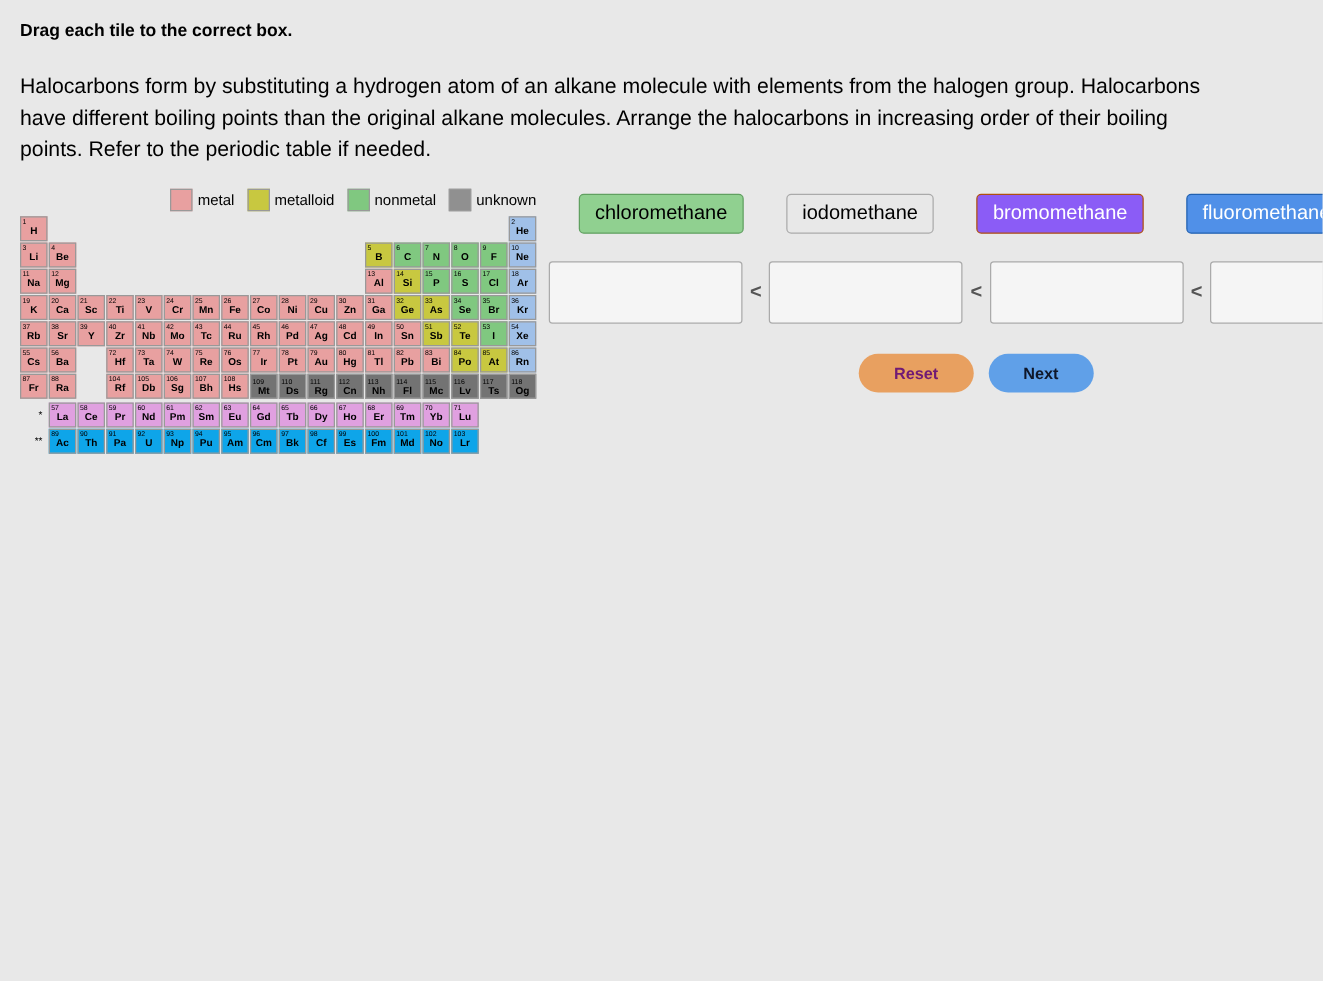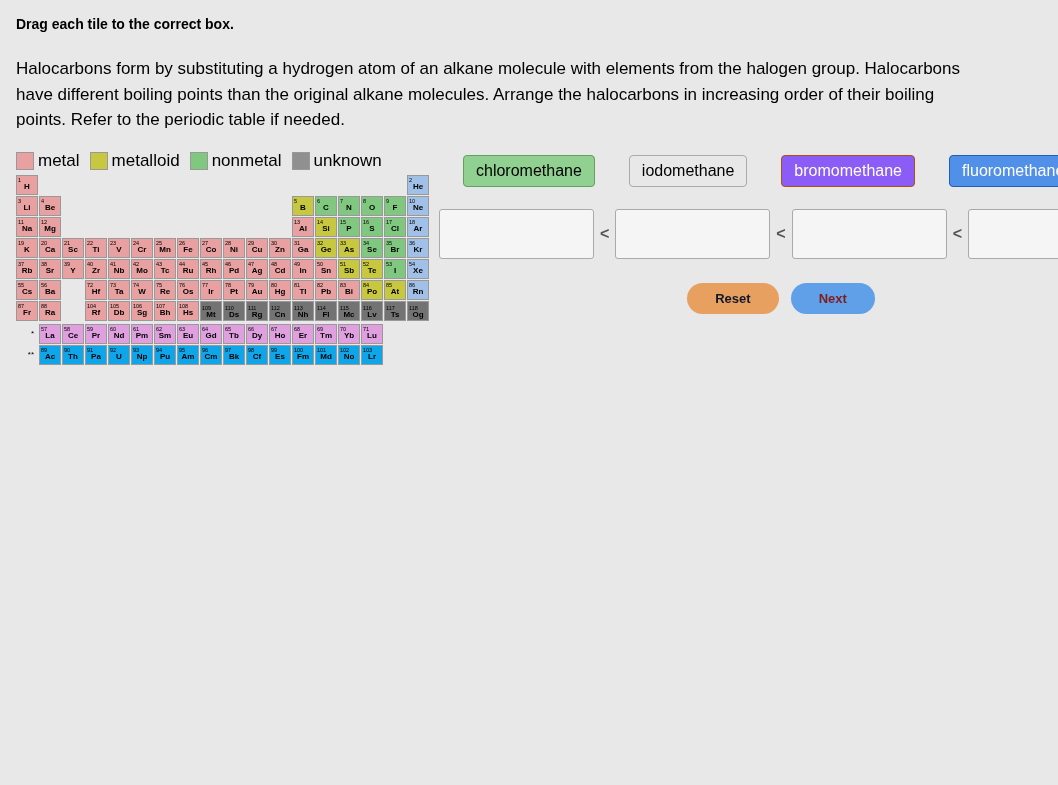--- a/index.html
+++ b/index.html
@@ -69,21 +69,22 @@
     .cell-actinide { background: #0ea5e9; }
     .cell-unknown { background: #737373; justify-content: flex-end; }
     .cell-empty { background: transparent; border: none; }
 
     
     .legend {
       display: flex;
       align-items: center;
       gap: 10px;
       margin: 6px 0 4px 0;
-      font-size: 17px;
+      font-size: 12px;
+      justify-content: flex-end;
     }
     .legend-item {
       display: flex;
       align-items: center;
       gap: 4px;
     }
     .legend-box {
       width: 18px;
       height: 18px;
       border: 1px solid #999;
@@ -151,22 +152,22 @@
       margin-top: 10px;
     }
     .btn {
       padding: 8px 28px;
       border-radius: 20px;
       border: none;
       font-size: 13px;
       cursor: pointer;
       font-weight: bold;
     }
-    .btn-reset { background: #e8a060; color: #0f172a; }
-    .btn-next { background: #60a0e8; color: #7f1d1d; }
+    .btn-reset { background: #e8a060; color: #701a75; }
+    .btn-next { background: #60a0e8; color: #0f172a; }
 
     
     .pt-sub {
       margin-top: 3px;
       font-size: 7px;
     }
     .pt-sub-label {
       font-size: 8px;
       margin-right: 4px;
       display: inline-block;

